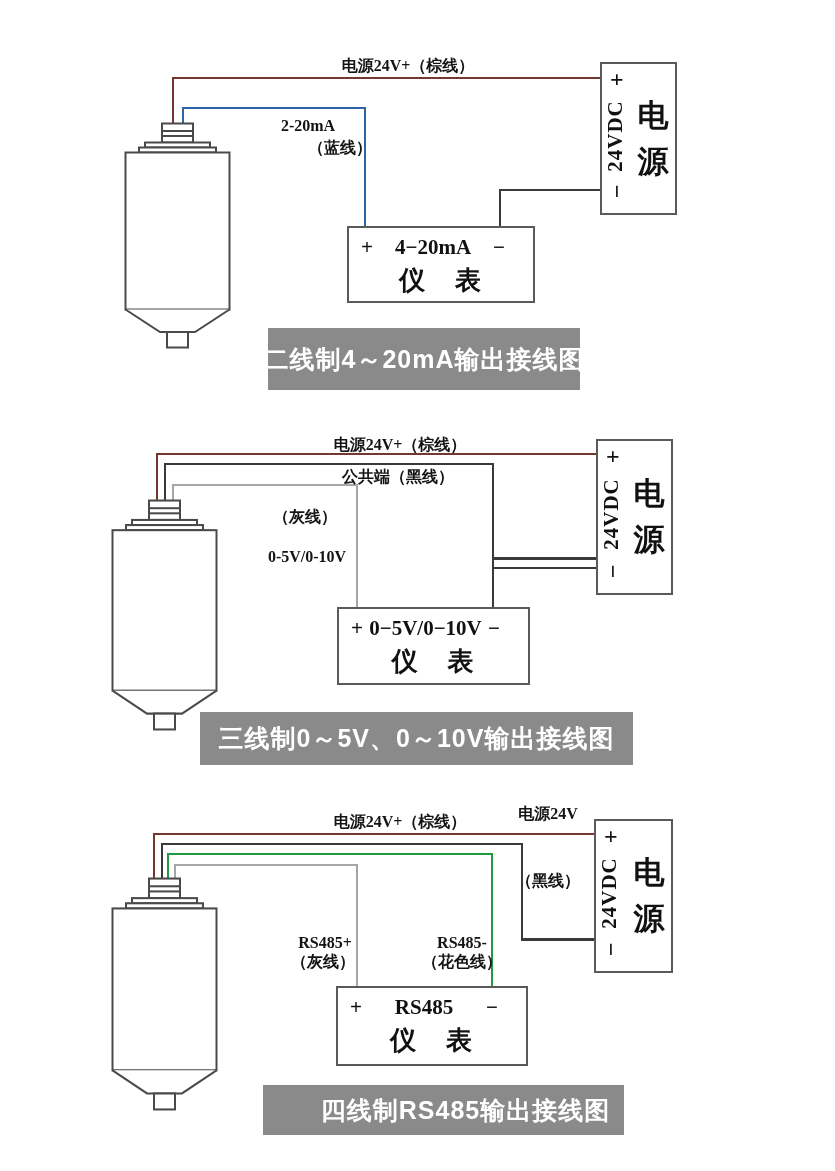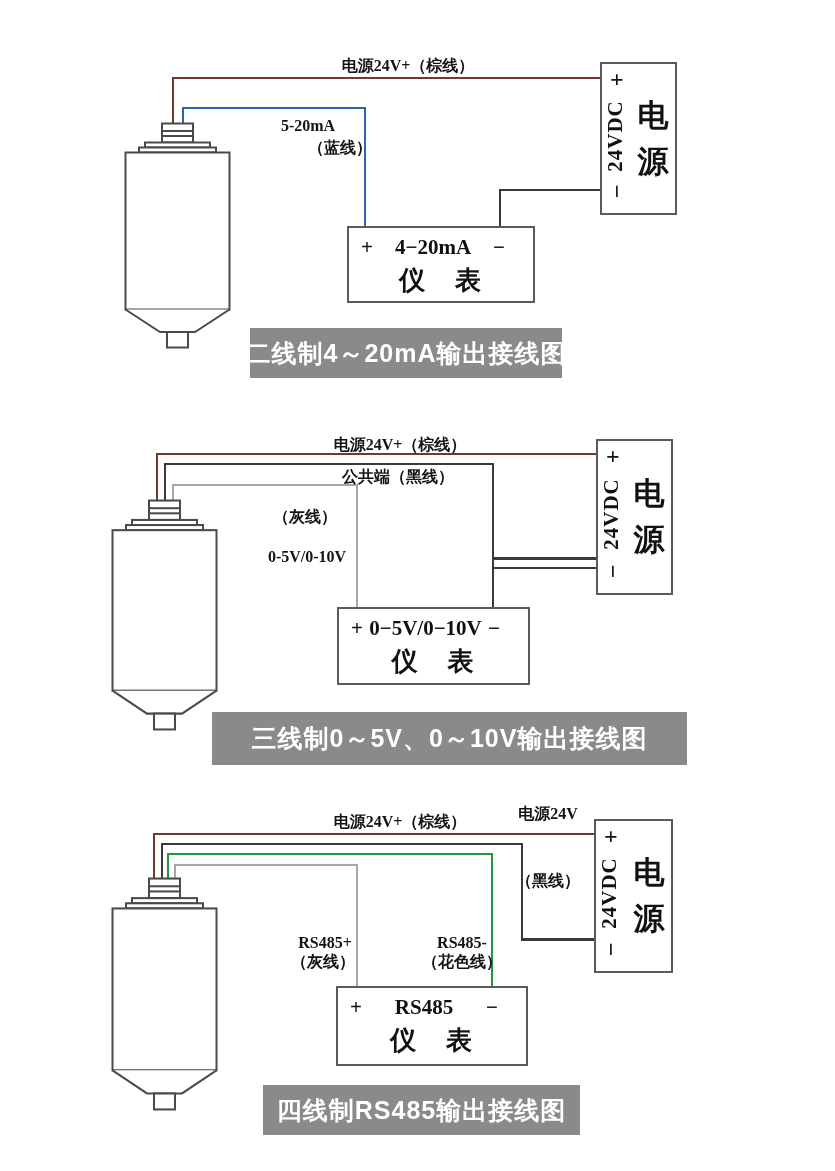--- a/index.html
+++ b/index.html
@@ -55,41 +55,41 @@
   #d1-blue-h  {left:182px;top:107px;width:184px;height:2px;}
   #d1-blue-v2 {left:364px;top:107px;width:2px;height:121px;}
   #d1-min-h   {left:499px;top:189px;width:103px;height:2px;}
   #d1-min-v   {left:499px;top:189px;width:2px;height:39px;}
   #d1-power   {left:600px;top:62px;width:77px;height:153px;}
   #d1-inst    {left:347px;top:226px;width:188px;height:77px;}
   #d1-sensor  {left:124px;top:122px;width:107px;height:227px;}
   #d1-lbl-power{left:408px;top:66px;}
   #d1-lbl-sig1{left:308px;top:126px;}
   #d1-lbl-sig2{left:308px;top:148px;margin-left:32px;}
-  #d1-caption {left:250px;top:328px;width:312px;height:50px;}
+  #d1-caption {left:268px;top:328px;width:312px;height:62px;}
 
   
   #d2-brown-v {left:156px;top:453px;width:2px;height:50px;}
   #d2-brown-h {left:156px;top:453px;width:442px;height:2px;}
   #d2-black-v1{left:164px;top:463px;width:2px;height:40px;}
   #d2-black-h1{left:164px;top:463px;width:330px;height:2px;}
   #d2-black-v2{left:492px;top:463px;width:2px;height:146px;}
   #d2-black-h2{left:492px;top:557px;width:106px;height:3px;}
   #d2-min-h   {left:492px;top:567px;width:106px;height:2px;}
   #d2-gray-v1 {left:172px;top:484px;width:2px;height:19px;}
   #d2-gray-h  {left:172px;top:484px;width:186px;height:2px;}
   #d2-gray-v2 {left:356px;top:484px;width:2px;height:125px;}
   #d2-power   {left:596px;top:439px;width:77px;height:156px;}
   #d2-inst    {left:337px;top:607px;width:193px;height:78px;}
   #d2-sensor  {left:111px;top:499px;width:107px;height:232px;}
   #d2-lbl-power {left:400px;top:445px;}
   #d2-lbl-common{left:398px;top:477px;}
   #d2-lbl-sig1{left:307px;top:517px;margin-top:40px;}
   #d2-lbl-sig2{left:305px;top:517px;}
-  #d2-caption {left:212px;top:712px;width:475px;height:53px;}
+  #d2-caption {left:200px;top:712px;width:433px;height:53px;}
 
   
   #d3-brown-v {left:153px;top:833px;width:2px;height:48px;}
   #d3-brown-h {left:153px;top:833px;width:443px;height:2px;}
   #d3-black-v1{left:161px;top:843px;width:2px;height:38px;}
   #d3-black-h1{left:161px;top:843px;width:362px;height:2px;}
   #d3-black-v2{left:521px;top:843px;width:2px;height:97px;}
   #d3-black-h2{left:521px;top:938px;width:75px;height:3px;}
   #d3-green-v1{left:167px;top:853px;width:2px;height:28px;}
   #d3-green-h {left:167px;top:853px;width:326px;height:2px;}
@@ -100,21 +100,21 @@
   #d3-power   {left:594px;top:819px;width:79px;height:154px;}
   #d3-inst    {left:336px;top:986px;width:192px;height:80px;}
   #d3-sensor  {left:111px;top:877px;width:107px;height:234px;}
   #d3-lbl-power{left:400px;top:822px;}
   #d3-lbl-pneg1{left:548px;top:814px;}
   #d3-lbl-pneg2{left:548px;top:881px;font-family:Liberation Mono, monospace;}
   #d3-lbl-a1  {left:325px;top:943px;text-align:right;}
   #d3-lbl-a2  {left:323px;top:962px;}
   #d3-lbl-b1  {left:462px;top:943px;}
   #d3-lbl-b2  {left:462px;top:962px;}
-  #d3-caption {left:263px;top:1085px;width:317px;height:50px;}
+  #d3-caption {left:263px;top:1085px;width:317px;height:50px;padding-left:44px;}
 </style>
 </head>
 <body>
 
 <svg width="0" height="0" style="position:absolute">
   <symbol id="sensor-shape" viewBox="0 0 107 227" preserveAspectRatio="none">
     <g fill="#ffffff" stroke="#4a4a4a" stroke-width="2" stroke-linejoin="miter">
       <rect x="38" y="1.5" width="31" height="19"></rect>
       <line x1="39" y1="9" x2="68" y2="9"></line>
       <line x1="39" y1="14" x2="68" y2="14"></line>
@@ -152,21 +152,21 @@
     <div class="box" id="d1-inst">
       <div class="inst-row1">
         <span>+</span>
         <span>4−20mA</span>
         <span>−</span>
       </div>
       <div class="inst-name">仪　表</div>
     </div>
 
     <div class="wlabel" id="d1-lbl-power">电源24V+（棕线）</div>
-    <div class="wlabel" id="d1-lbl-sig1">5-20mA</div>
+    <div class="wlabel" id="d1-lbl-sig1">2-20mA</div>
     <div class="wlabel" id="d1-lbl-sig2">（蓝线）</div>
 
     <div class="caption" id="d1-caption">二线制4～20mA输出接线图</div>
   </section>
 
   <section>
     <div class="wire brown" id="d2-brown-v"></div>
     <div class="wire brown" id="d2-brown-h"></div>
     <div class="wire dark" id="d2-black-v1"></div>
     <div class="wire dark" id="d2-black-h1"></div>

